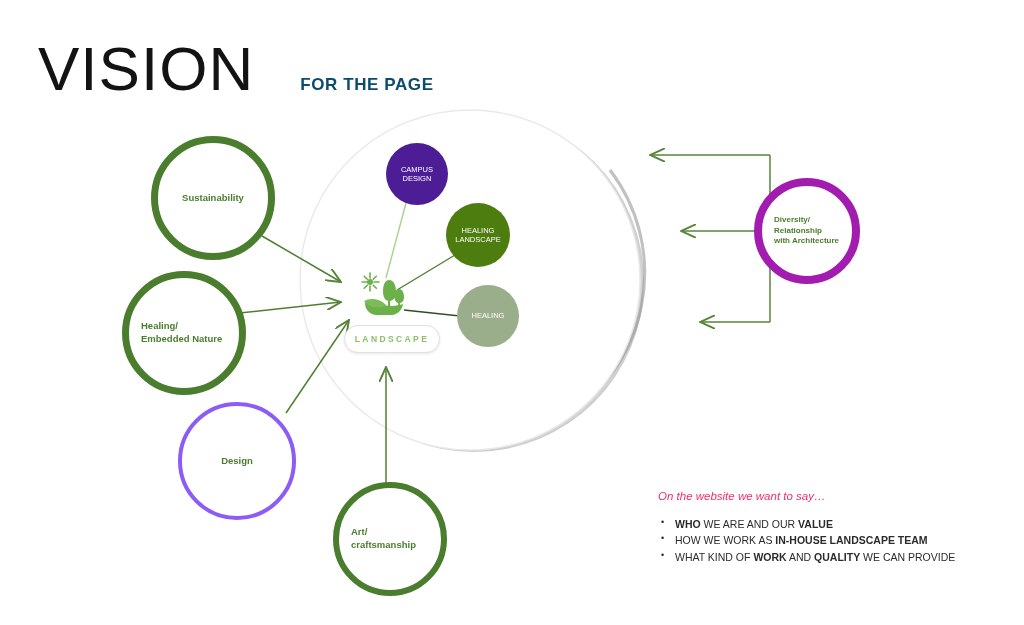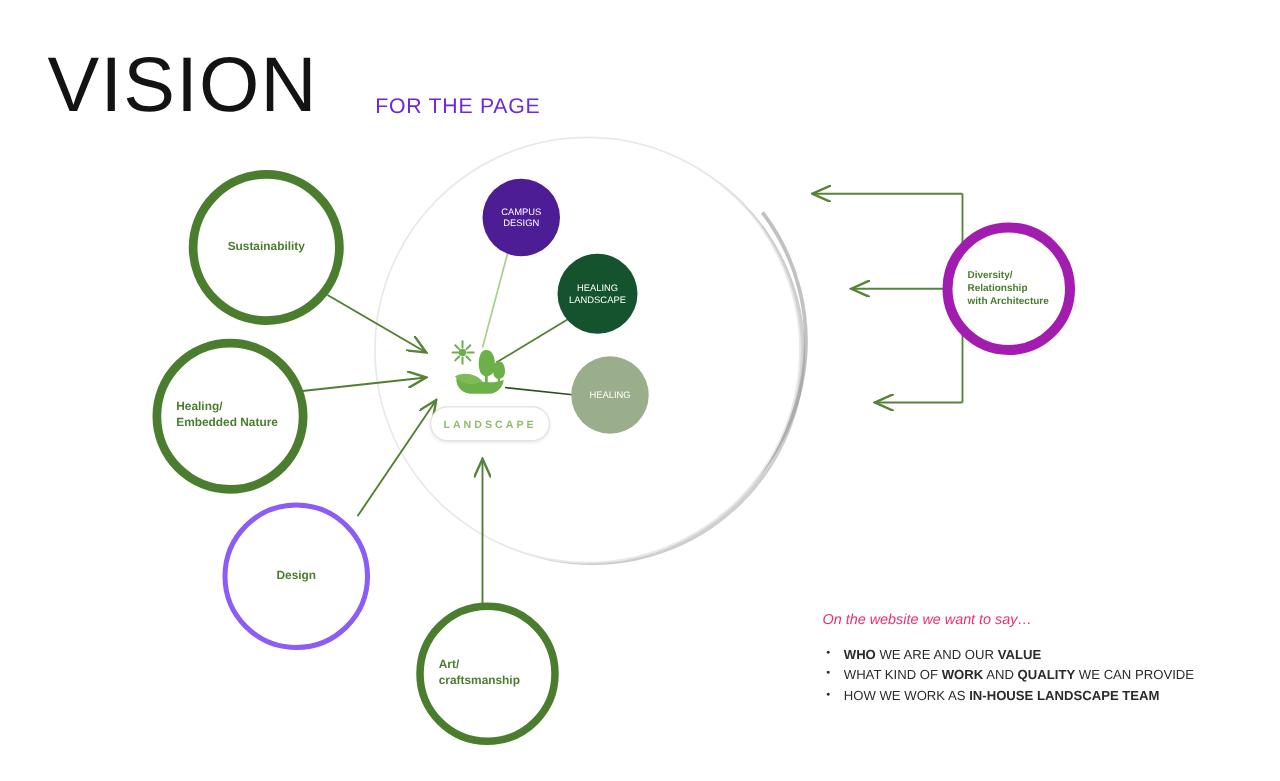--- a/index.html
+++ b/index.html
@@ -11,22 +11,22 @@
   #stage{position:absolute;left:0;top:0;width:1024px;height:625px;}
   svg.layer{position:absolute;left:0;top:0;width:1024px;height:625px;pointer-events:none;}
 
   
   #header{position:absolute;left:38px;top:38px;display:flex;align-items:flex-end;gap:46px;}
   #vision-title{
     font-size:62px;letter-spacing:1px;color:#131313;line-height:1;
     font-weight:400;
   }
   #vision-subtitle{
-    font-size:17px;color:#6d28d9;letter-spacing:0.6px;
-    padding-bottom:5px;font-weight:400;
+    font-size:17px;color:#0c4a6e;letter-spacing:0.6px;
+    padding-bottom:5px;font-weight:700;
   }
 
   
   .ring{
     position:absolute;border-radius:50%;background:#ffffff;
     box-sizing:border-box;display:flex;align-items:center;justify-content:center;
     text-align:left;color:#4b7d2e;font-weight:bold;
   }
   .ring .lbl{line-height:1.35;padding:0 12px;}
 
@@ -130,21 +130,21 @@
   </div>
 
   <div class="ring" style="left:754px;top:178px;width:106px;height:106px;border:8px solid #a21caf;font-size:8px;">
     <span class="lbl">Diversity/ Relationship with Architecture</span>
   </div>
 
   <div class="disc" style="left:386px;top:143px;width:62px;height:62px;background:#4c1d95;font-size:7.5px;">
     <span>CAMPUS DESIGN</span>
   </div>
 
-  <div class="disc" style="left:446px;top:203px;width:64px;height:64px;background:#14532d;font-size:7.5px;">
+  <div class="disc" style="left:446px;top:203px;width:64px;height:64px;background:#4d7c0f;font-size:7.5px;">
     <span>HEALING LANDSCAPE</span>
   </div>
 
   <div class="disc" style="left:457px;top:285px;width:62px;height:62px;background:#9aae8c;font-size:7.5px;">
     <span>HEALING</span>
   </div>
 
   <svg id="logo-mark" viewBox="0 0 52 50">
 
     <g stroke="#6cb04a" stroke-width="1.6" stroke-linecap="round">
@@ -169,18 +169,18 @@
   </svg>
 
   <div id="landscape-pill">
     <span>LANDSCAPE</span>
   </div>
 
   <div id="note">
     <div id="note-title">On the website we want to say…</div>
     <ul>
       <li><b>WHO</b><span> WE ARE AND OUR </span><b>VALUE</b></li>
+      <li><span>HOW WE WORK AS </span><b>IN-HOUSE LANDSCAPE TEAM</b></li>
       <li><span>WHAT KIND OF </span><b>WORK</b><span> AND </span><b>QUALITY</b><span> WE CAN PROVIDE</span></li>
-      <li><span>HOW WE WORK AS </span><b>IN-HOUSE LANDSCAPE TEAM</b></li>
     </ul>
   </div>
 
 </div>
 
 </body></html>

